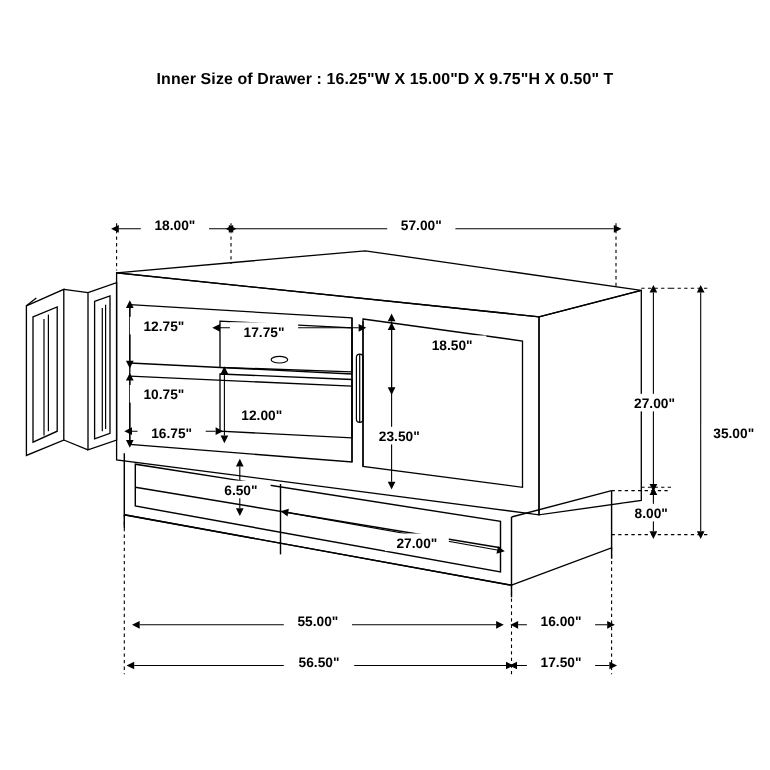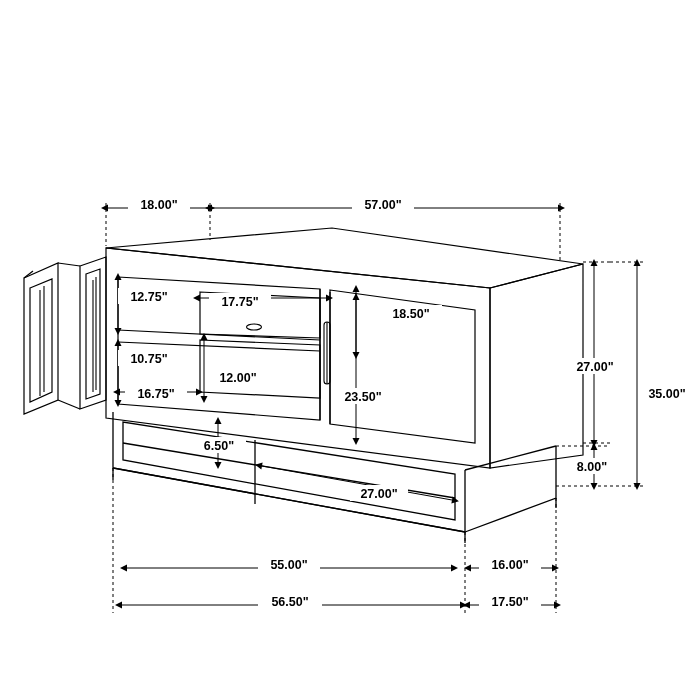--- a/index.html
+++ b/index.html
@@ -40,20 +40,23 @@
     font-size: 12.5px;
     font-weight: bold;
     fill: #000000;
   }
 </style>
 </head>
 <body>
 
 <div id="page">
 
+  <div id="title">
+    <span>Inner Size of Drawer  :  16.25"W X 15.00"D X 9.75"H X 0.50" T</span>
+  </div>
 
   <svg id="drawing" viewBox="0 0 700 700">
     <defs>
       <marker id="arrL" markerWidth="9" markerHeight="9" refX="8" refY="4.5" orient="auto" markerUnits="userSpaceOnUse">
         <path d="M8,1 L1,4.5 L8,8 z" fill="#000"></path>
       </marker>
       <marker id="arrR" markerWidth="9" markerHeight="9" refX="1" refY="4.5" orient="auto" markerUnits="userSpaceOnUse">
         <path d="M1,1 L8,4.5 L1,8 z" fill="#000"></path>
       </marker>
     </defs>

